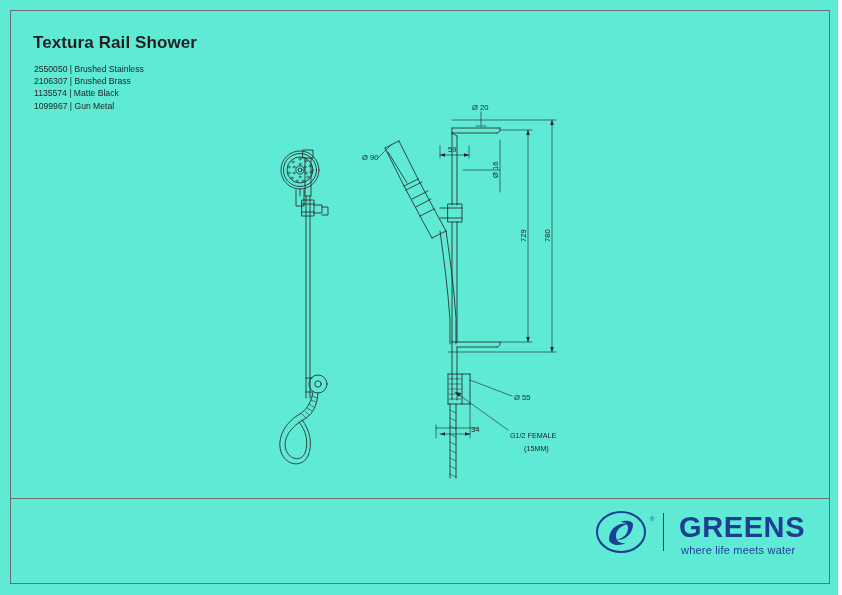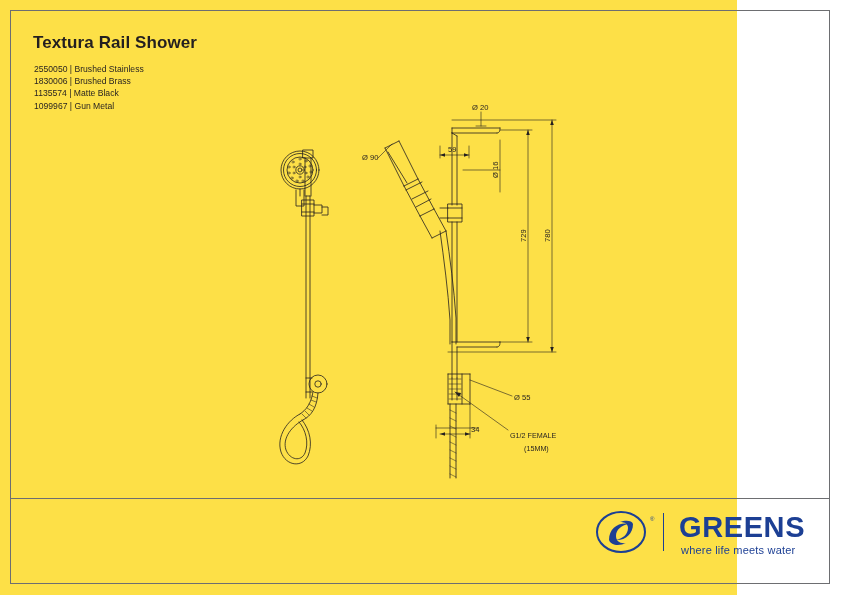--- a/index.html
+++ b/index.html
@@ -9,23 +9,23 @@
   }
   body {
     width: 842px;
     height: 595px;
     font-family: "Liberation Sans", sans-serif;
     color: #231f20;
     overflow: hidden;
   }
   .page {
     position: relative;
-    width: 737px;
+    width: 838px;
     height: 595px;
-    background: #fde047;
+    background: #5eead4;
   }
   .frame {
     position: absolute;
     left: 10px;
     top: 10px;
     width: 820px;
     height: 574px;
     border: 1px solid #6d6e71;
     box-sizing: border-box;
   }
@@ -143,21 +143,21 @@
 <body>
 
 <div class="page">
 
   <div class="frame"></div>
 
   <div class="title">Textura Rail Shower</div>
 
   <div class="codes">
     <div class="row">2550050 | Brushed Stainless</div>
-    <div class="row">1830006 | Brushed Brass</div>
+    <div class="row">2106307 | Brushed Brass</div>
     <div class="row">1135574 | Matte Black</div>
     <div class="row">1099967 | Gun Metal</div>
   </div>
 
   <svg class="drawing" viewBox="0 0 842 595">
 
     <g stroke="#231f20" fill="none" stroke-width="0.8" stroke-linecap="round">
 
       <g>
 

